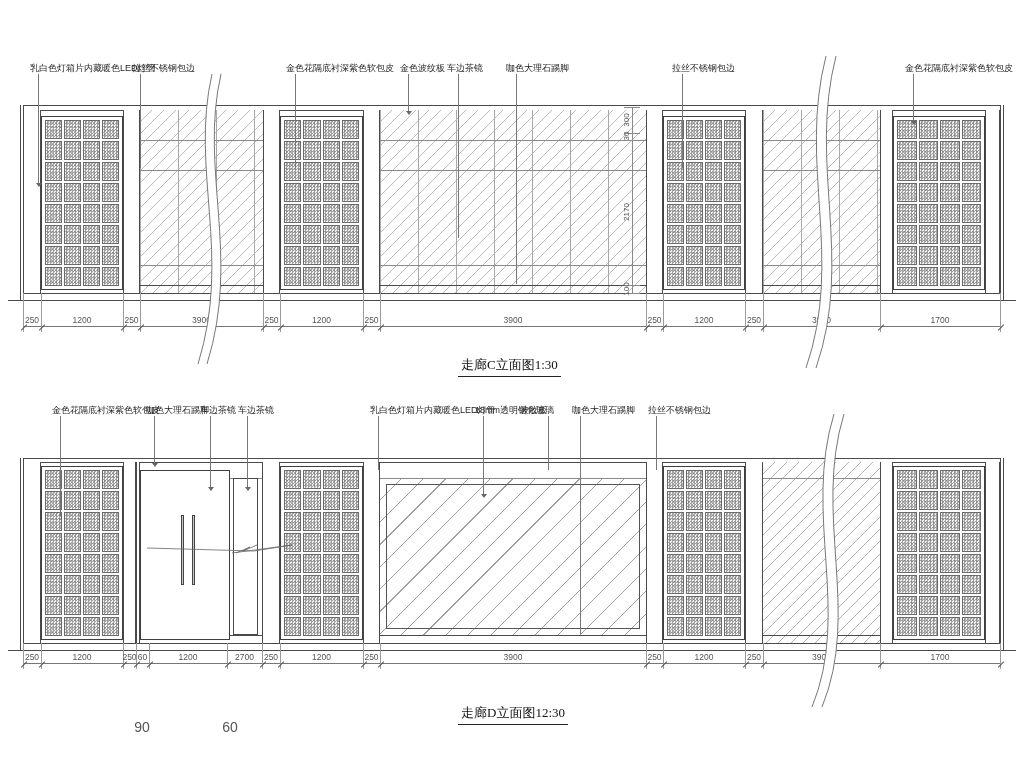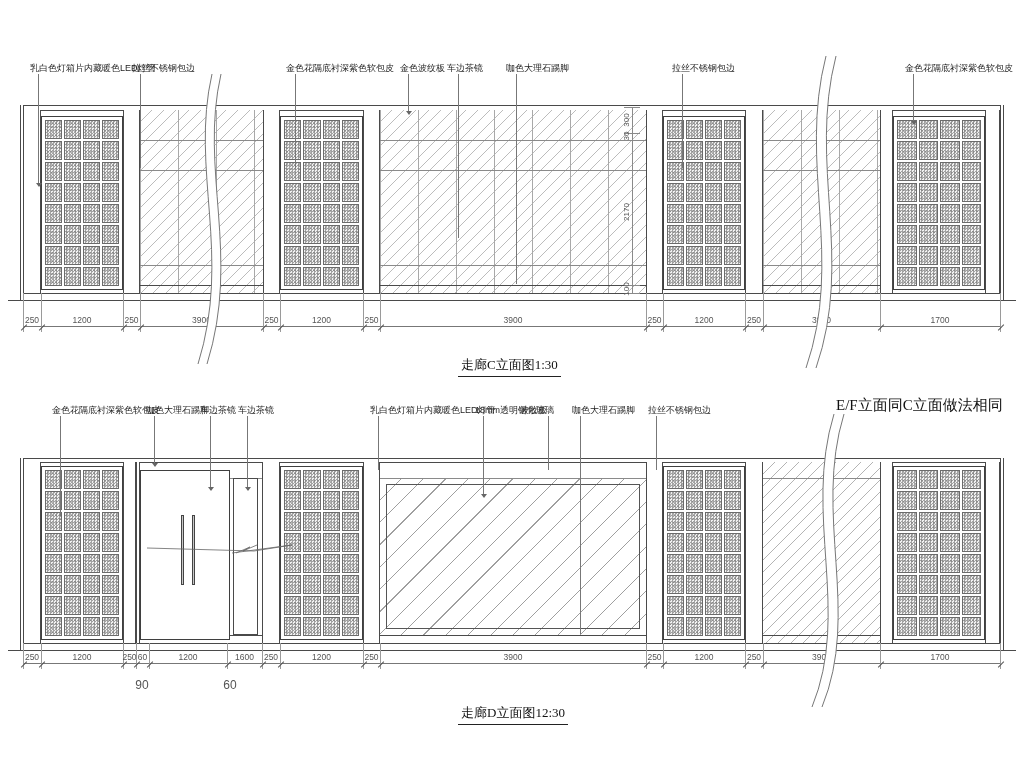--- a/index.html
+++ b/index.html
@@ -35,21 +35,21 @@
         background-image:repeating-linear-gradient(180deg,transparent 0 36px,#777 36px 36.8px),
                          repeating-linear-gradient(135deg,transparent 0 7px,#b0b0b0 7px 7.7px);}
   .handle{position:absolute;width:3px;background:#c8c8c8;border:1px solid #444;box-sizing:border-box;}
   .mirror{position:absolute;border:1px solid #4a4a4a;background:#fff;z-index:3;box-sizing:border-box;}
   
   .dimrow{position:absolute;left:0;width:1024px;z-index:6;}
   .dimline{position:absolute;height:1px;background:#777;bottom:8px;}
   .dimtick{position:absolute;width:1px;top:0;bottom:3px;background:#9a9a9a;}
   .dimtick::after{content:"";position:absolute;bottom:4px;left:-3.5px;width:8px;height:1px;background:#555;transform:rotate(-45deg);}
   .dimnum{position:absolute;bottom:10px;transform:translateX(-50%);font-size:8.5px;color:#555;white-space:nowrap;}
-  .subnum{position:absolute;font-size:12px;color:#555;transform:translateX(-50%);z-index:6;}
+  .subnum{position:absolute;font-size:14px;color:#555;transform:translateX(-50%);z-index:6;margin-top:41px;}
   .vnum{position:absolute;font-size:8px;color:#555;white-space:nowrap;transform:translate(-50%,-50%) rotate(-90deg);z-index:6;}
   
   .title{position:absolute;font-size:13px;color:#111;z-index:10;font-family:"Liberation Serif",serif;
          border-bottom:1px solid #222;padding:0 3px 2px 3px;text-align:right;}
   .note{position:absolute;font-size:15px;color:#111;z-index:10;font-family:"Liberation Serif",serif;}
   .overlay{position:absolute;left:0;top:0;z-index:8;pointer-events:none;}
 </style>
 </head>
 <body>
 
@@ -284,21 +284,20 @@
   <div class="lbl" style="left:52px;top:405px">金色花隔底衬深紫色软包皮</div>
   <div class="lbl" style="left:146px;top:405px">咖色大理石踢脚</div>
   <div class="lbl" style="left:200px;top:405px">车边茶镜</div>
   <div class="lbl" style="left:238px;top:405px">车边茶镜</div>
   <div class="lbl" style="left:370px;top:405px">乳白色灯箱片内藏暖色LED灯管</div>
   <div class="lbl" style="left:475px;top:405px">18mm透明钢化玻璃</div>
   <div class="lbl" style="left:520px;top:405px">波纹板</div>
   <div class="lbl" style="left:572px;top:405px">咖色大理石踢脚</div>
   <div class="lbl" style="left:648px;top:405px">拉丝不锈钢包边</div>
 
-  <div class="note" style="left:836px;top:396px">E/F立面同C立面做法相同</div>
 
   <div class="leader" style="left:60px;top:416px;height:100px"></div>
   <div class="leader arrow" style="left:154px;top:416px;height:50px"></div>
   <div class="leader arrow" style="left:210px;top:416px;height:74px"></div>
   <div class="leader arrow" style="left:247px;top:416px;height:74px"></div>
   <div class="leader" style="left:378px;top:416px;height:54px"></div>
   <div class="leader arrow" style="left:483px;top:416px;height:81px"></div>
   <div class="leader" style="left:548px;top:416px;height:54px"></div>
   <div class="leader" style="left:580px;top:416px;height:218px"></div>
   <div class="leader" style="left:656px;top:416px;height:54px"></div>
@@ -492,21 +491,21 @@
       <div class="dimtick" style="left: 663px;"></div>
       <div class="dimtick" style="left: 745px;"></div>
       <div class="dimtick" style="left: 763px;"></div>
       <div class="dimtick" style="left: 880px;"></div>
       <div class="dimtick" style="left: 1000px;"></div>
       <span class="dimnum" style="left: 32px;">250</span>
       <span class="dimnum" style="left: 82px;">1200</span>
       <span class="dimnum" style="left: 129.5px;">250</span>
       <span class="dimnum" style="left: 142.5px;">60</span>
       <span class="dimnum" style="left: 188px;">1200</span>
-      <span class="dimnum" style="left: 244.5px;">1600</span>
+      <span class="dimnum" style="left: 244.5px;">2700</span>
       <span class="dimnum" style="left: 271px;">250</span>
       <span class="dimnum" style="left: 321.5px;">1200</span>
       <span class="dimnum" style="left: 371.5px;">250</span>
       <span class="dimnum" style="left: 513px;">3900</span>
       <span class="dimnum" style="left: 654.5px;">250</span>
       <span class="dimnum" style="left: 704px;">1200</span>
       <span class="dimnum" style="left: 754px;">250</span>
       <span class="dimnum" style="left: 821.5px;">3900</span>
       <span class="dimnum" style="left: 940px;">1700</span>
     </div>

